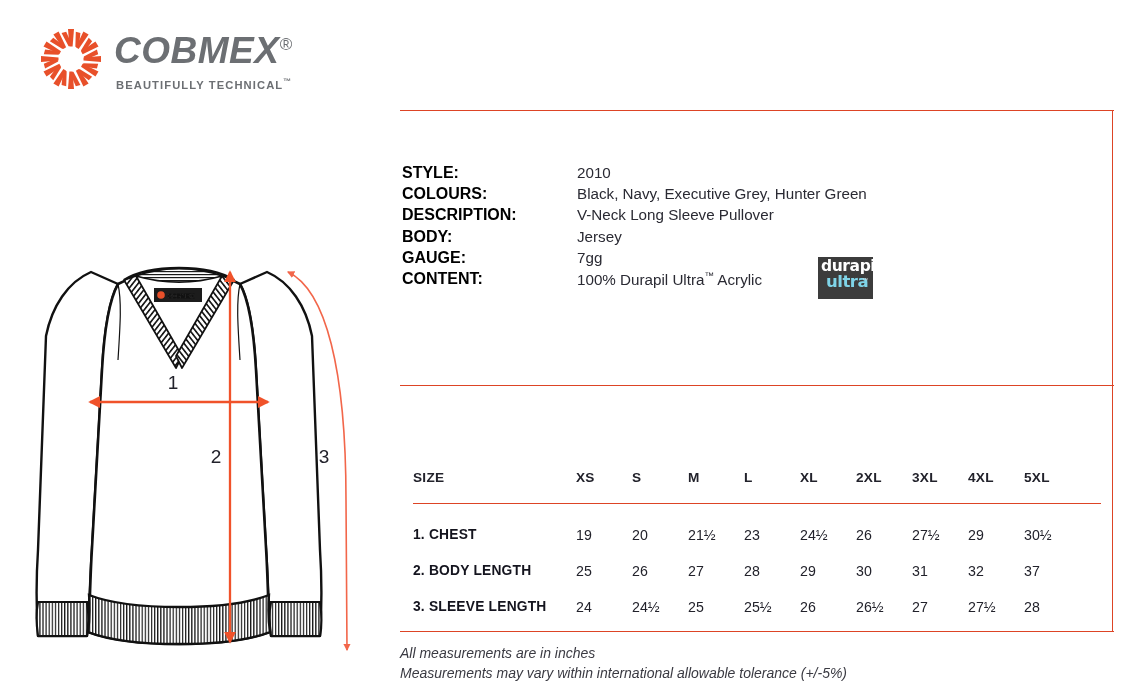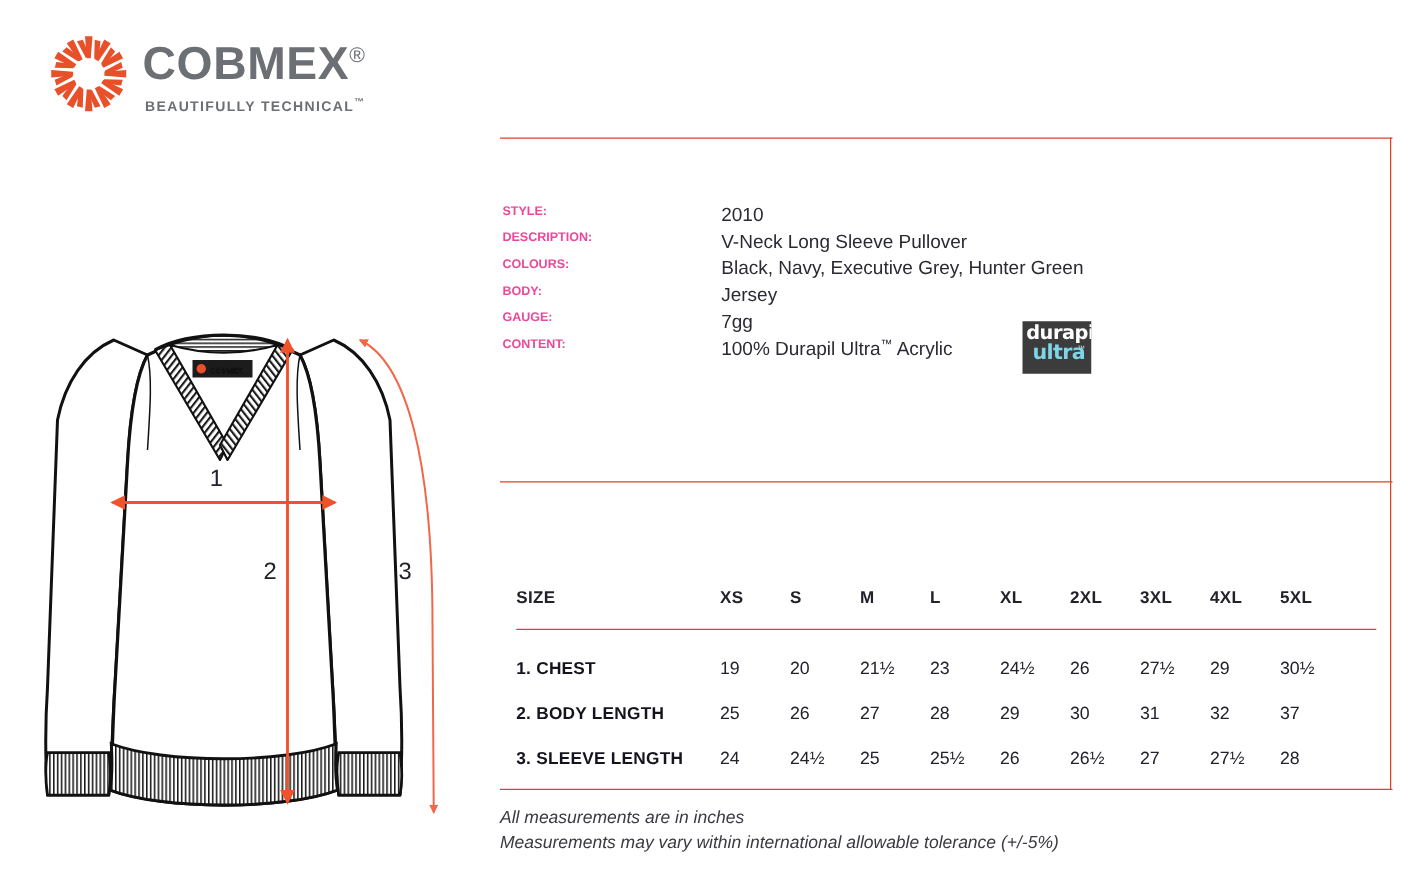--- a/index.html
+++ b/index.html
@@ -18,20 +18,21 @@
   
   #header { position: absolute; left: 0; top: 0; width: 1142px; height: 100px; }
 
   #logo-block { position: absolute; left: 38px; top: 24px; width: 300px; height: 72px; }
   #logo-mark { position: absolute; left: 0px; top: 2px; width: 66px; height: 66px; }
   #logo-wordmark {
     position: absolute; left: 76px; top: 8px;
     font-size: 37px; font-weight: bold; letter-spacing: 0.5px;
     color: #6c6f73; line-height: 1;
     white-space: nowrap;
+    font-style: italic;
   }
   #logo-reg {
     font-size: 17px; vertical-align: super; font-weight: normal;
   }
   #logo-tagline {
     position: absolute; left: 78px; top: 53px;
     font-size: 11.2px; font-weight: bold; letter-spacing: 1.1px;
     color: #6c6f73; white-space: nowrap;
   }
   #logo-tm { font-size: 8px; vertical-align: super; }
@@ -56,21 +57,21 @@
   #rule-mid    { left: 400px; top: 385px;  width: 714px; }
   #rule-bottom { left: 400px; top: 631px;  width: 714px; }
   #rule-right  { left: 1112px; top: 110px; height: 522px; }
   #rule-header-under { left: 413px; top: 503px; width: 688px; border-top-width: 1.4px; }
 
   
   #spec-list { position: absolute; left: 402px; top: 164px; width: 700px; }
   .spec-row { position: relative; height: 21.2px; white-space: nowrap; }
   .spec-key {
     position: absolute; left: 0; top: 0;
-    font-size: 10px; font-weight: bold; color: #ec4899;
+    font-size: 16px; font-weight: bold; color: #000000;
   }
   .spec-val {
     position: absolute; left: 175px; top: 0;
     font-size: 15.2px; font-weight: normal; color: #2a2a33;
   }
   .sup { font-size: 9.5px; vertical-align: super; }
 
   #durapil-badge {
     position: absolute; left: 818px; top: 257px;
     width: 55px; height: 42px;
@@ -221,26 +222,26 @@
 <div class="rule-h" id="rule-mid"></div>
 <div class="rule-h" id="rule-bottom"></div>
 <div class="rule-v" id="rule-right"></div>
 
 <div id="spec-list">
   <div class="spec-row">
     <span class="spec-key">STYLE:</span>
     <span class="spec-val">2010</span>
   </div>
   <div class="spec-row">
+    <span class="spec-key">COLOURS:</span>
+    <span class="spec-val">Black, Navy, Executive Grey, Hunter Green</span>
+  </div>
+  <div class="spec-row">
     <span class="spec-key">DESCRIPTION:</span>
     <span class="spec-val">V-Neck Long Sleeve Pullover</span>
-  </div>
-  <div class="spec-row">
-    <span class="spec-key">COLOURS:</span>
-    <span class="spec-val">Black, Navy, Executive Grey, Hunter Green</span>
   </div>
   <div class="spec-row">
     <span class="spec-key">BODY:</span>
     <span class="spec-val">Jersey</span>
   </div>
   <div class="spec-row">
     <span class="spec-key">GAUGE:</span>
     <span class="spec-val">7gg</span>
   </div>
   <div class="spec-row">

